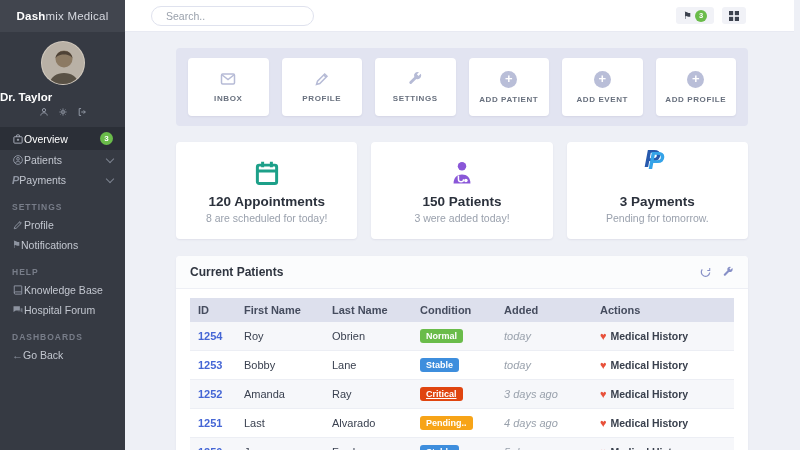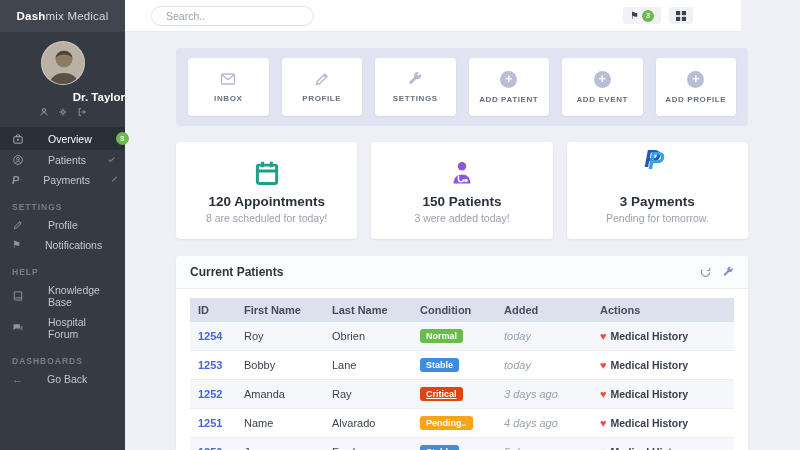--- a/index.html
+++ b/index.html
@@ -5,41 +5,41 @@
   * { margin:0; padding:0; box-sizing:border-box; }
   html,body { width:800px; height:450px; overflow:hidden; }
   body { font-family:"Liberation Sans","DejaVu Sans",sans-serif; background:#eef0f6; position:relative; }
   svg { display:block; }
 
   
   .sidebar { position:absolute; left:0; top:0; width:125px; height:450px; background:#363a43; z-index:5; }
   .logo-bar { height:32px; background:#41454e; display:flex; align-items:center; justify-content:center;
               color:#d6d9e0; font-size:11.5px; letter-spacing:.2px; }
   .logo-bar b { color:#fff; font-weight:bold; }
-  .user-block { text-align:right; padding-top:9px; }
+  .user-block { text-align:left; padding-top:9px; }
   .avatar { width:44px; height:44px; border-radius:50%; margin:0 auto; background:#cfc6ba; overflow:hidden;
             border:1px solid rgba(255,255,255,.08); cursor:pointer; }
   .user-name { color:#fff; font-size:11.5px; font-weight:bold; margin-top:6px; }
   .user-actions { display:flex; justify-content:center; gap:9px; margin-top:4px; color:#9298a5; }
   .user-actions .ubtn { cursor:pointer; line-height:0; }
   .nav { margin-top:10px; }
-  .nav-item { display:flex; align-items:center; gap:24px; padding:4px 12px; color:#c3c7d0; font-size:10.5px;
+  .nav-item { display:flex; align-items:center; gap:0; padding:4px 12px; color:#c3c7d0; font-size:10.5px;
               cursor:pointer; }
   .nav-item .nico { color:#8d93a0; line-height:0; flex:0 0 auto; }
   .nav-item.active { background:#2b2f37; padding:5px 12px; color:#fff; }
   .nav-item.active .nico { color:#a9aeba; }
   .nav-badge { margin-left:auto; background:#6abc4a; color:#fff; font-size:8px; font-weight:bold;
                min-width:13px; height:13px; border-radius:7px; display:flex; align-items:center; justify-content:center; }
   .nav-section { padding:12px 12px 3px; font-size:8.5px; font-weight:bold; letter-spacing:1px; color:#787d89; }
   .chev { margin-left:auto; width:6px; height:6px; border-right:1.4px solid #7d8390; border-bottom:1.4px solid #7d8390;
           transform:rotate(45deg); margin-top:-3px; }
   .pp-glyph { font-weight:bold; font-style:italic; font-size:11px; line-height:10px; }
 
   
-  .topbar { position:absolute; left:125px; top:0; width:616px; height:32px; background:#fff;
+  .topbar { position:absolute; left:125px; top:0; width:669px; height:32px; background:#fff;
             border-bottom:1px solid #e8eaf2; display:flex; align-items:center; }
   .search-input { margin-left:26px; width:163px; height:20px; border:1px solid #dfe2ee; border-radius:11px;
                   font-size:10.5px; padding:0 14px; color:#3a4150; outline:none; background:#fff;
                   font-family:"Liberation Sans",sans-serif; }
   .search-input::placeholder { color:#9aa1ac; }
   .topbar-right { margin-left:auto; display:flex; gap:8px; margin-right:48px; }
   .tb-btn { background:#f1f2f7; border:none; border-radius:3px; height:17px; display:flex; align-items:center;
             gap:3px; padding:0 7px; cursor:pointer; color:#3b414d; }
   .flag-glyph { font-size:10px; line-height:1; }
   .tb-badge { background:#6abc4a; color:#fff; font-size:7.5px; font-weight:bold; width:12px; height:12px;
@@ -353,21 +353,21 @@
           <td>Ray</td>
           <td><span class="cond-badge" style="background-color: rgb(224, 69, 15); text-decoration: underline;">Critical</span></td>
           <td class="added-cell">3 days ago</td>
           <td><span class="action-link">
                 <span class="heart">♥</span>
                 <span>Medical History</span>
               </span></td>
         </tr>
         <tr>
           <td><a class="id-link">1251</a></td>
-          <td>Name</td>
+          <td>Last</td>
           <td>Alvarado</td>
           <td><span class="cond-badge" style="background-color: rgb(247, 164, 24);">Pending..</span></td>
           <td class="added-cell">4 days ago</td>
           <td><span class="action-link">
                 <span class="heart">♥</span>
                 <span>Medical History</span>
               </span></td>
         </tr>
         <tr class="striped">
           <td><a class="id-link">1250</a></td>

